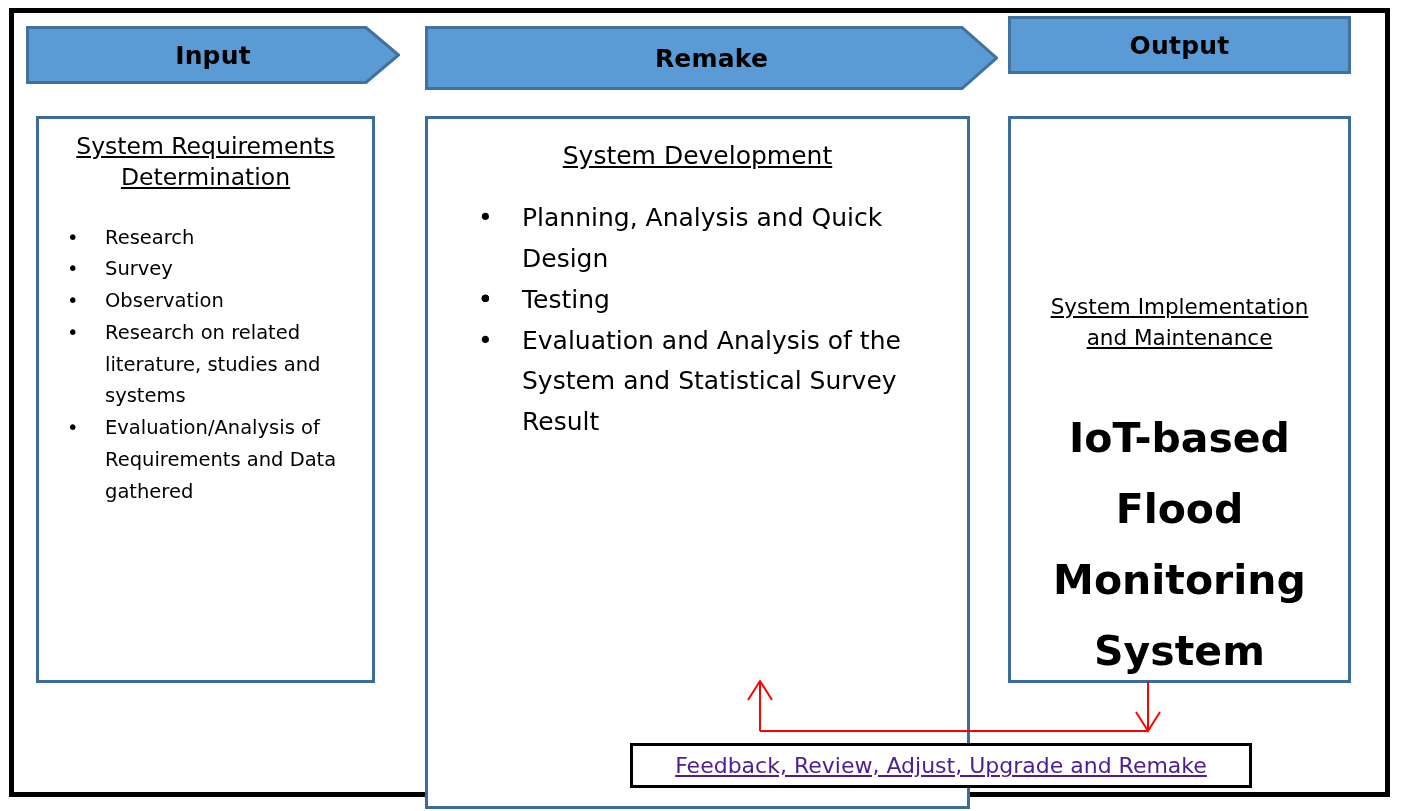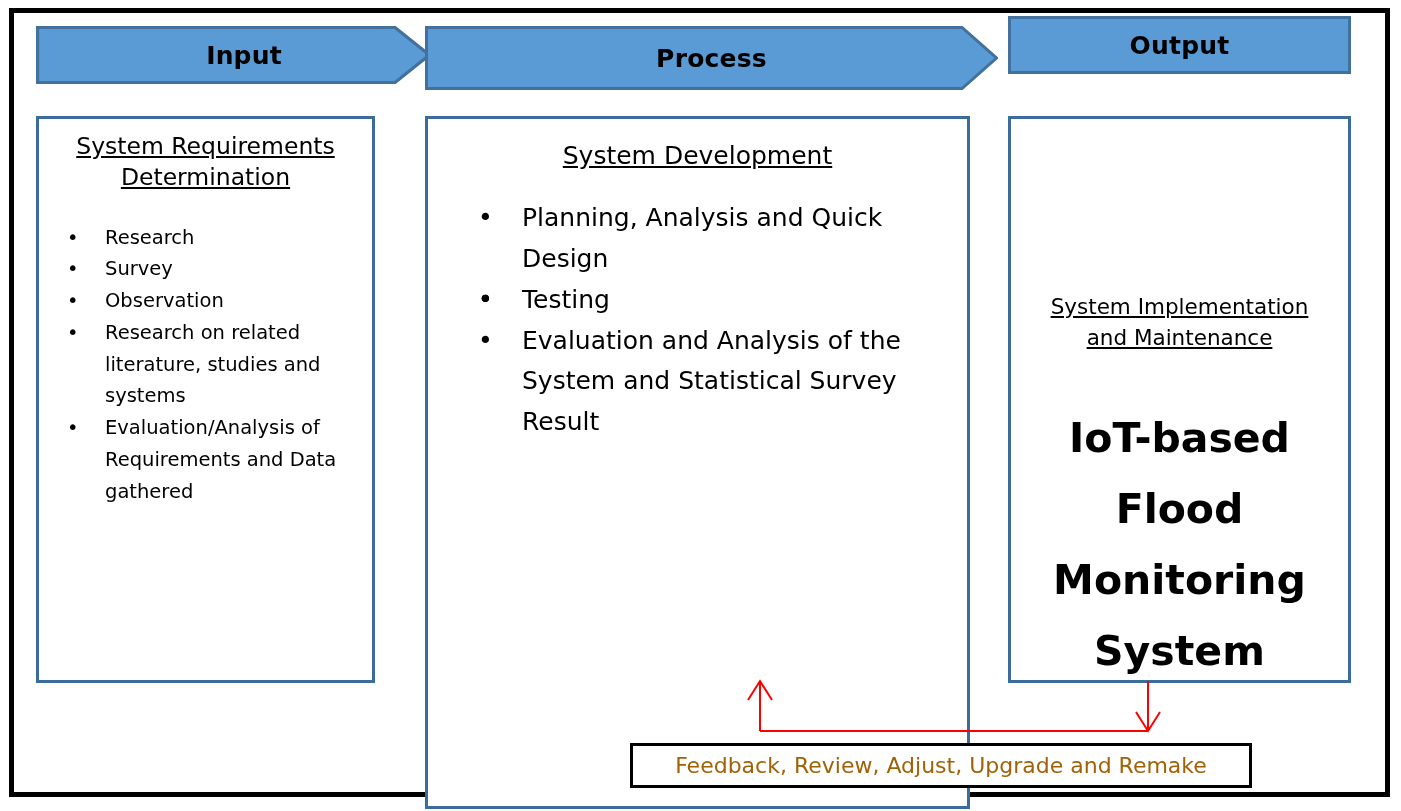--- a/index.html
+++ b/index.html
@@ -45,21 +45,21 @@
   }
   .banner-label {
     position: relative;
     z-index: 2;
     color: #000000;
     font-weight: bold;
     font-size: 25px;
     letter-spacing: 0.2px;
     font-family: "DejaVu Sans", sans-serif;
   }
-  #banner-input  { left: 36px;  top: 26px; width: 374px; height: 58px; padding-left: 21px; }
+  #banner-input  { left: 26px;  top: 26px; width: 374px; height: 58px; }
   #banner-process{ left: 425px; top: 26px; width: 573px; height: 64px; }
   #banner-output { left: 1008px;top: 16px; width: 343px; height: 58px; }
 
   
   .panel {
     position: absolute;
     border: 3px solid #3C6C9C;
     box-sizing: border-box;
     background: #ffffff;
     font-family: "DejaVu Sans", sans-serif;
@@ -155,44 +155,45 @@
     height: 45px;
     border: 3px solid #000000;
     box-sizing: border-box;
     background: #ffffff;
     display: flex;
     align-items: center;
     justify-content: center;
   }
   #feedback-label {
     font-size: 22px;
-    color: #a16207;
+    color: #4c1d95;
     font-family: "DejaVu Sans", sans-serif;
     white-space: nowrap;
+    text-decoration: underline;
   }
 </style>
 </head>
 <body>
 
 <div id="canvas">
 
   <div id="outer-frame"></div>
 
   <div class="banner" id="banner-input">
     <svg viewBox="0 0 374 58" preserveAspectRatio="none">
       <polygon points="1.5,1.5 340,1.5 372.5,29 340,56.5 1.5,56.5" fill="#5B9BD5" stroke="#41719C" stroke-width="3"></polygon>
     </svg>
     <span class="banner-label">Input</span>
   </div>
 
   <div class="banner" id="banner-process">
     <svg viewBox="0 0 573 64" preserveAspectRatio="none">
       <polygon points="1.5,1.5 537,1.5 571.5,32 537,62.5 1.5,62.5" fill="#5B9BD5" stroke="#41719C" stroke-width="3"></polygon>
     </svg>
-    <span class="banner-label">Process</span>
+    <span class="banner-label">Remake</span>
   </div>
 
   <div class="banner" id="banner-output">
     <svg viewBox="0 0 343 58" preserveAspectRatio="none">
       <rect x="1.5" y="1.5" width="340" height="55" fill="#5B9BD5" stroke="#41719C" stroke-width="3"></rect>
     </svg>
     <span class="banner-label">Output</span>
   </div>
 
   <div class="panel" id="panel-input">

